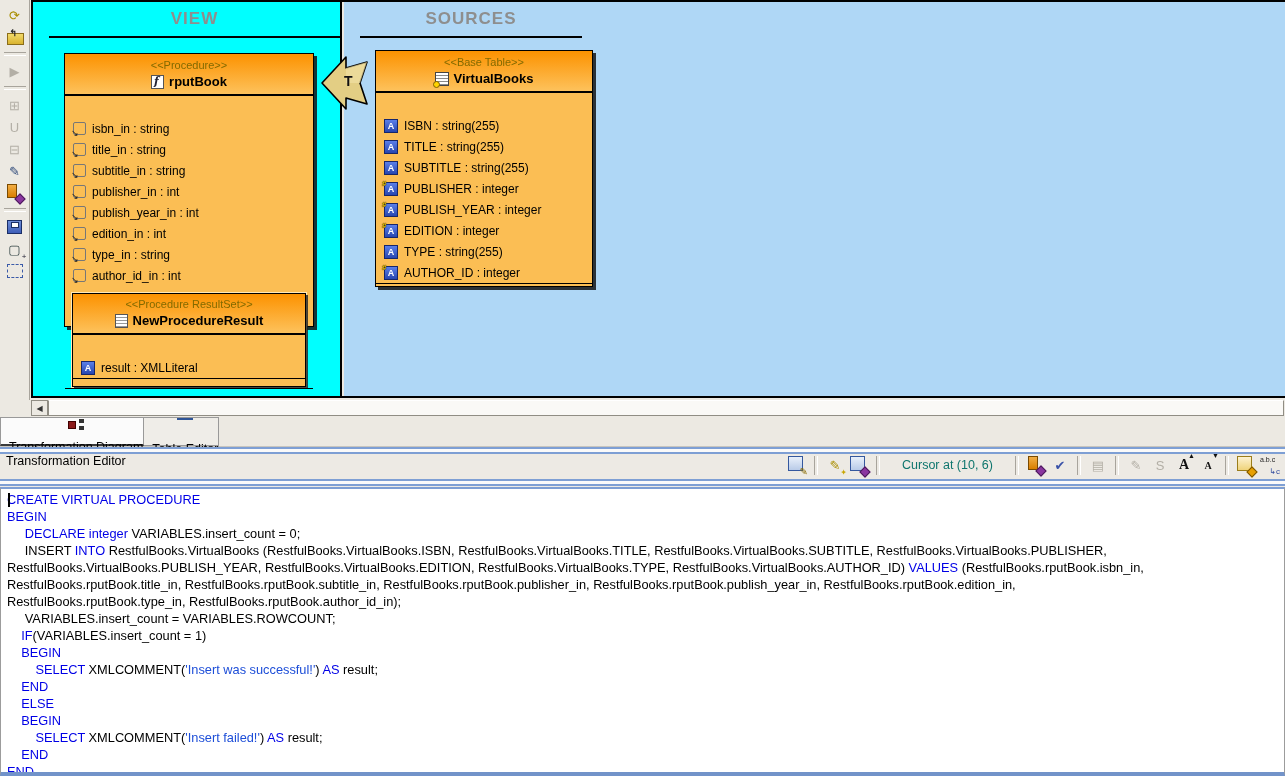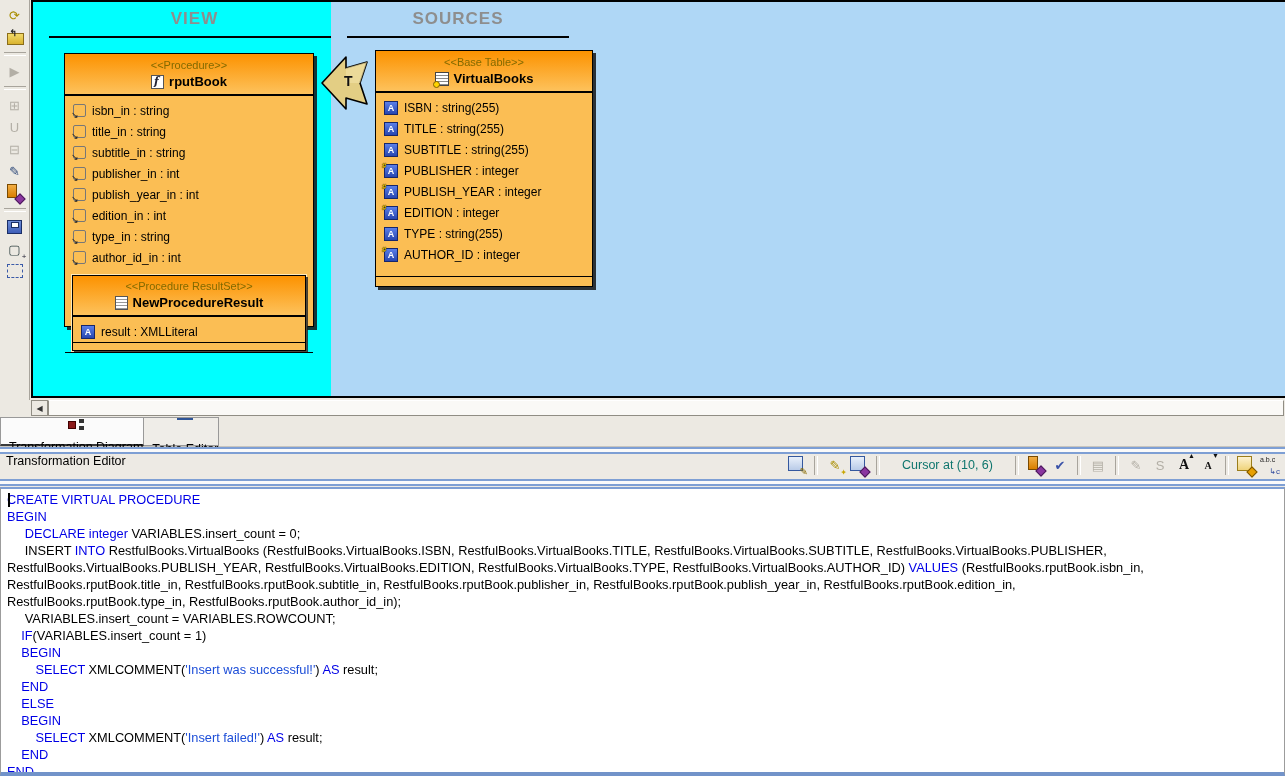--- a/index.html
+++ b/index.html
@@ -33,30 +33,30 @@
   .i-abc .g2{font-size:8px;color:#2F4A9E;right:1px;bottom:0;}
   .i-fontup .g1{font:bold 14px "Liberation Serif",serif;}
   .i-fontup .g2{top:-2px;right:0;bottom:auto;font-size:7px;}
   .i-fontdown .g1{font:bold 10px "Liberation Serif",serif;}
   .i-fontdown .g2{top:-2px;right:0;bottom:auto;font-size:7px;}
 
   
   .diagram{position:absolute;left:31px;top:0;width:1254px;height:398px;border:2px solid #000;border-right:none;box-sizing:border-box;}
   .region{position:absolute;top:0;bottom:0;}
   .region.view{left:0;width:307px;background:#00FFFF;border-right:2px solid #000;}
-  .region.sources{left:298px;right:0;background:#AFD7F6;}
+  .region.sources{left:311px;right:0;background:#AFD7F6;}
   .region-header{height:34px;border-bottom:2px solid #000;display:flex;align-items:center;justify-content:center;font-weight:bold;font-size:17px;color:#8E8E8E;letter-spacing:1px;margin-left:16px;}
   .region.sources .region-header{width:222px;}
 
   
   .dbox{position:absolute;background:#FBBE54;border:1px solid #000;box-shadow:3px 3px 0 rgba(20,20,20,.85);box-sizing:border-box;display:flex;flex-direction:column;}
   .box-header{background:linear-gradient(#FC9200,#FDC25C);border-bottom:2px solid #000;flex:none;}
   .stereo{font-size:11px;color:#826A00;text-align:center;padding-top:5px;}
   .name-row{display:flex;align-items:center;justify-content:center;gap:5px;font-weight:bold;font-size:13px;color:#000;padding:3px 0 5px 0;}
-  .attr-list{padding-top:4px;flex:none;}
+  .attr-list{padding-top:22px;flex:none;}
   .attr-row{height:21px;display:flex;align-items:center;gap:6px;padding-left:8px;font-size:12px;color:#000;}
   .box-spacer{flex:1;}
   .box-footer{flex:none;height:9px;border-top:1px solid #000;}
 
   .nested-wrap{margin:6px 6px 0 6px;border:1px solid #FFE9B8;flex:none;}
   .nested{border:1px solid #000;box-shadow:2px 2px 0 rgba(30,30,30,.8);background:#FBBE54;display:flex;flex-direction:column;}
   .nested .box-header{border-bottom:2px solid #000;}
   .nested .stereo{padding-top:4px;}
   .nested .box-footer{height:7px;}
 

